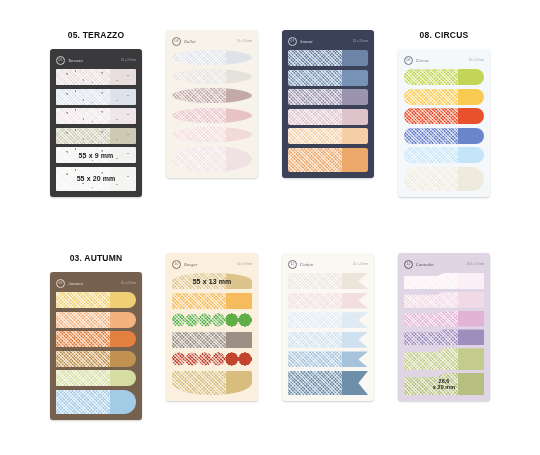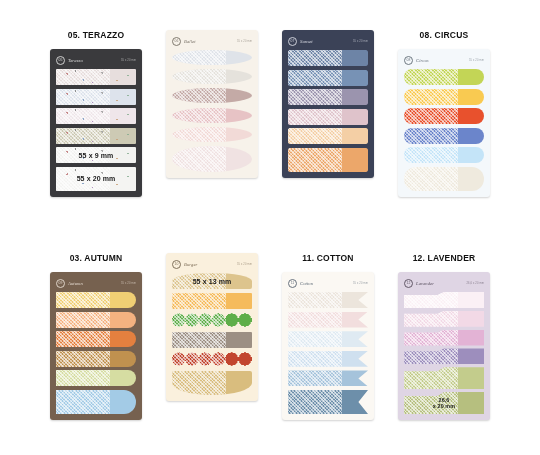--- a/index.html
+++ b/index.html
@@ -323,21 +323,20 @@
               <div class="hatch"></div>
             </div>
             <div class="strip sh-domeB" style="height: 24px;">
               <div class="solid" style="background: rgb(217, 189, 126);"></div>
               <div class="hatch"></div>
             </div>
           </div>
         </div>
       </div>
       <div class="cell">
-        <div class="cell-title">11. COTTON</div>
         <div class="card" style="background: rgb(251, 248, 243);">
           <div class="card-head" style="color: rgb(78, 91, 106);">
             <div class="badge">11</div>
             <div class="brand">Cotton</div>
             <div class="corner">55 x 20 mm</div>
           </div>
           <div class="strips">
             <div class="strip sh-ribbon" style="height: 16px;">
               <div class="solid" style="background: rgb(236, 229, 220);"></div>
               <div class="hatch"></div>
@@ -359,21 +358,20 @@
               <div class="hatch"></div>
             </div>
             <div class="strip sh-ribbon" style="height: 24px;">
               <div class="solid" style="background: rgb(109, 143, 170);"></div>
               <div class="hatch"></div>
             </div>
           </div>
         </div>
       </div>
       <div class="cell">
-        <div class="cell-title">12. LAVENDER</div>
         <div class="card" style="background: rgb(223, 213, 228);">
           <div class="card-head" style="color: rgb(76, 67, 82);">
             <div class="badge">12</div>
             <div class="brand">Lavender</div>
             <div class="corner">26,6 x 20 mm</div>
           </div>
           <div class="strips">
             <div class="strip sh-folder" style="height: 16px;">
               <div class="solid" style="background: rgb(251, 240, 245);"></div>
               <div class="hatch"></div>

